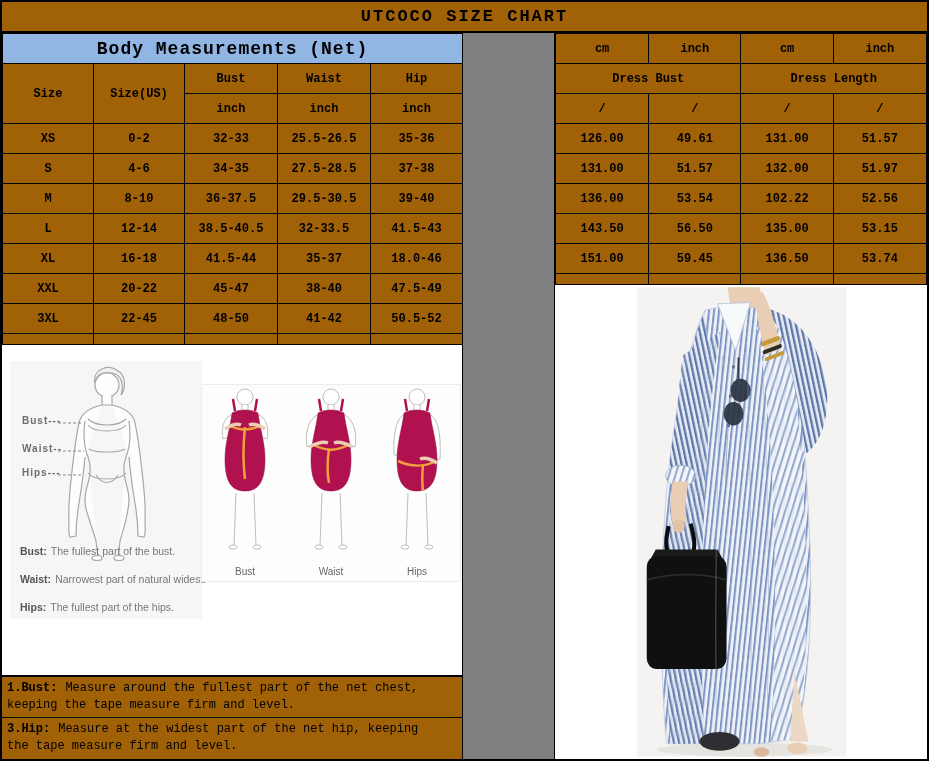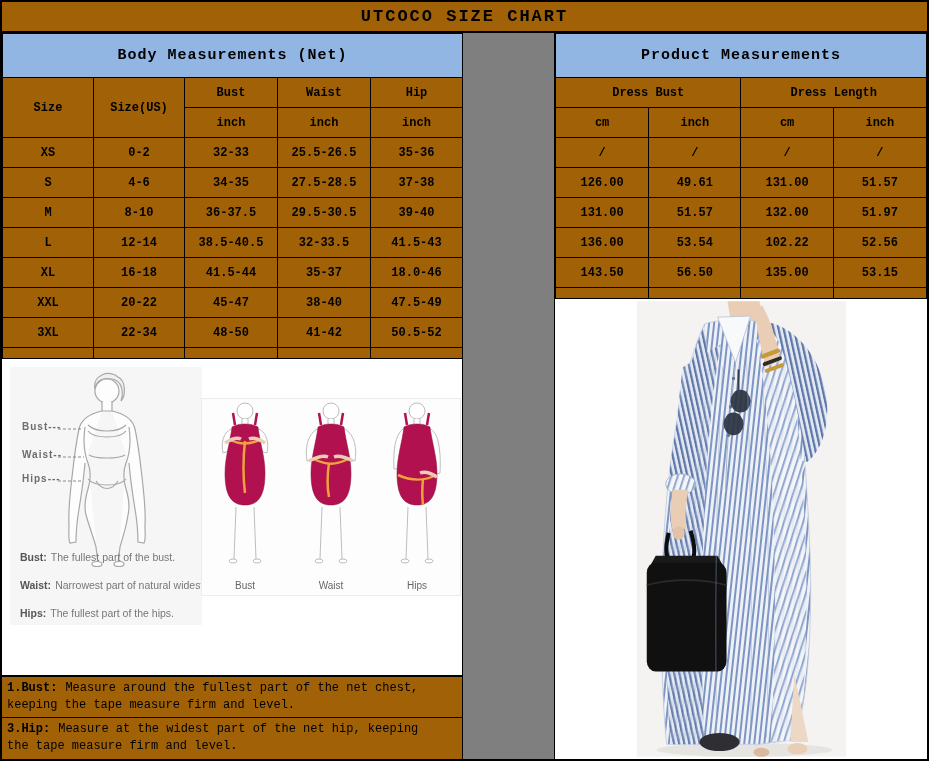--- a/index.html
+++ b/index.html
@@ -12,27 +12,27 @@
                font-size:17px; font-weight:bold; letter-spacing:2px; color:#000; }
 
   .cols { flex:1; display:flex; min-height:0; }
   .left-col  { width:460px; display:flex; flex-direction:column; }
   .gray-strip{ width:93px; background:#7f7f7f; border-left:1px solid #000; border-right:1px solid #000; }
   .right-col { flex:1; display:flex; flex-direction:column; }
 
   table { border-collapse:collapse; table-layout:fixed; width:100%; }
   th, td { border:1px solid #000; text-align:center; vertical-align:middle;
            font-size:12px; font-weight:bold; height:30px; padding:0 2px; overflow:hidden; }
-  tr.band th { background:#92b6e4; font-size:15px; height:44px; border-bottom:1px solid #000; letter-spacing:1px; }
+  tr.band th { background:#92b6e4; font-size:18px; height:30px; border-bottom:1px solid #000; letter-spacing:1px; }
   tr.spacer td { height:11px; }
   thead th { font-size:12px; }
 
   
   .diagram-area { flex:1; position:relative; background:#fff; border-bottom:1px solid #000; min-height:0; }
-  .figure-box { position:absolute; left:8px; top:8px; width:192px; height:258px; background:#f6f6f6; }
+  .figure-box { position:absolute; left:8px; top:16px; width:192px; height:258px; background:#f6f6f6; }
   .figure-box svg { display:block; }
   .body-label { position:absolute; font-family:"Liberation Sans",sans-serif; font-weight:bold;
                 font-size:10px; color:#6d6d6d; letter-spacing:1px; }
   .legend { position:absolute; left:10px; bottom:6px; right:4px; font-family:"Liberation Sans",sans-serif; }
   .legend-row { font-size:10.5px; color:#777; margin-top:16px; white-space:nowrap; }
   .legend-row .term { font-weight:bold; color:#555; margin-right:4px; }
   .fit-box { position:absolute; left:200px; top:40px; width:258px; height:196px; background:#fdfdfd; box-shadow:0 0 0 1px #ececec; }
   .fit-captions { position:absolute; left:0; bottom:4px; width:100%; display:flex; font-family:"Liberation Sans",sans-serif;
                   font-size:10px; color:#666; }
   .fit-captions span { flex:1; text-align:center; }
@@ -118,21 +118,21 @@
             </tr>
             <tr>
               <td>XXL</td>
               <td>20-22</td>
               <td>45-47</td>
               <td>38-40</td>
               <td>47.5-49</td>
             </tr>
             <tr>
               <td>3XL</td>
-              <td>22-34</td>
+              <td>22-45</td>
               <td>48-50</td>
               <td>41-42</td>
               <td>50.5-52</td>
             </tr>
             <tr class="spacer">
               <td></td>
               <td></td>
               <td></td>
               <td></td>
               <td></td>
@@ -246,32 +246,29 @@
 
     <div class="right-col">
       <table>
         <colgroup>
             <col style="width:93px">
             <col style="width:92px">
             <col style="width:92px">
             <col style="width:93px">
           </colgroup>
         <thead>
-          <tr class="band">
-            <th colspan="4">Product Measurements</th>
+          <tr>
+            <th>cm</th>
+            <th>inch</th>
+            <th>cm</th>
+            <th>inch</th>
           </tr>
           <tr>
             <th colspan="2">Dress Bust</th>
             <th colspan="2">Dress Length</th>
-          </tr>
-          <tr>
-            <th>cm</th>
-            <th>inch</th>
-            <th>cm</th>
-            <th>inch</th>
           </tr>
         </thead>
         <tbody>
             <tr>
               <td>/</td>
               <td>/</td>
               <td>/</td>
               <td>/</td>
             </tr>
             <tr>
@@ -290,20 +287,26 @@
               <td>136.00</td>
               <td>53.54</td>
               <td>102.22</td>
               <td>52.56</td>
             </tr>
             <tr>
               <td>143.50</td>
               <td>56.50</td>
               <td>135.00</td>
               <td>53.15</td>
+            </tr>
+            <tr>
+              <td>151.00</td>
+              <td>59.45</td>
+              <td>136.50</td>
+              <td>53.74</td>
             </tr>
             <tr class="spacer">
               <td></td>
               <td></td>
               <td></td>
               <td></td>
             </tr>
           </tbody>
       </table>
 

